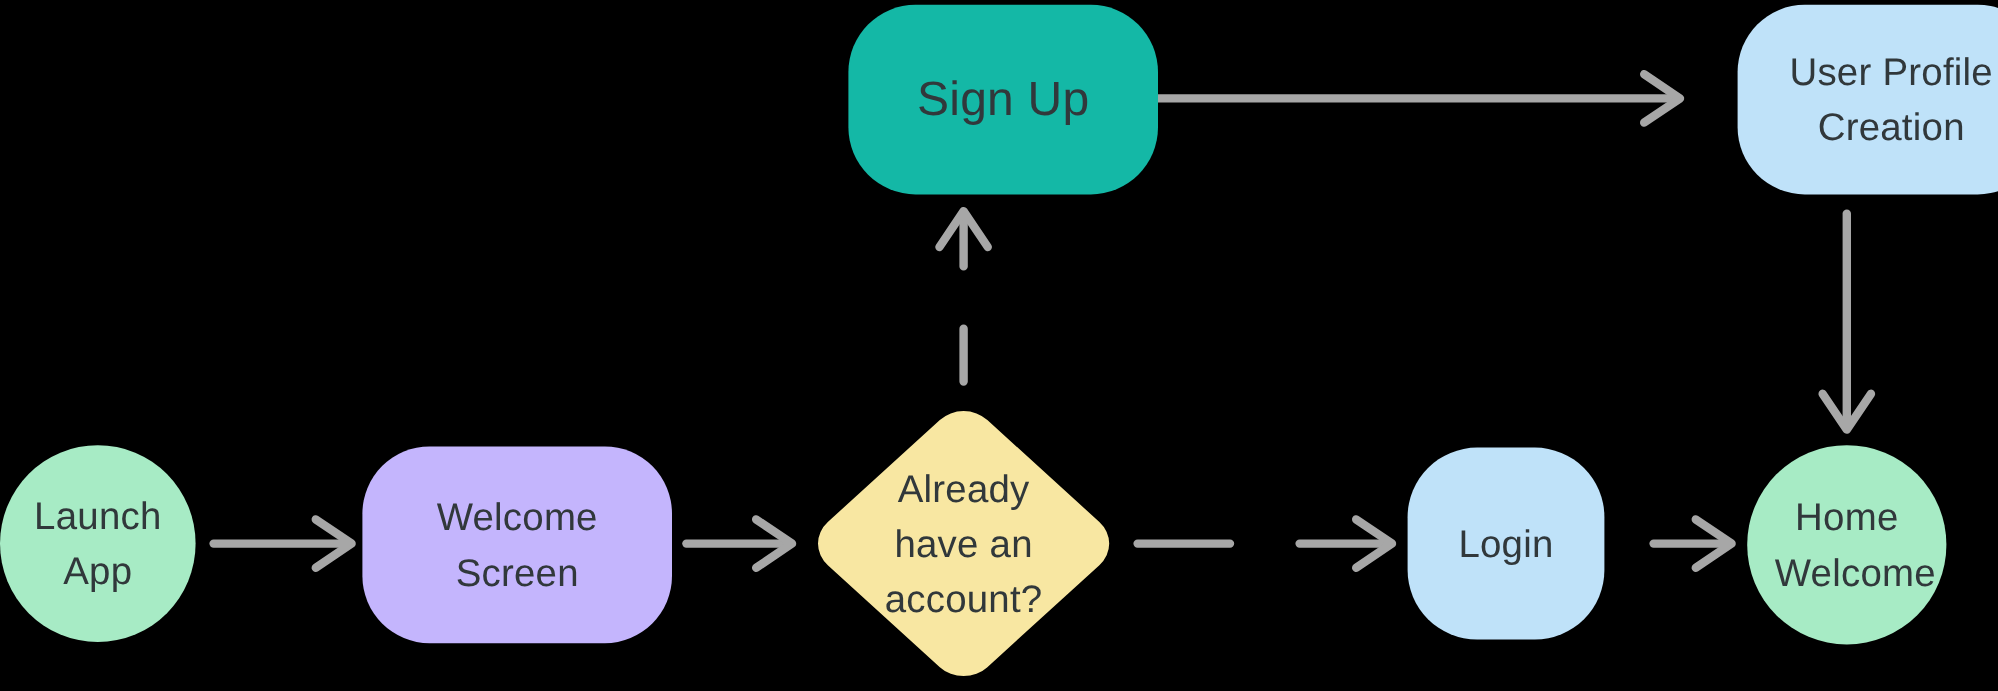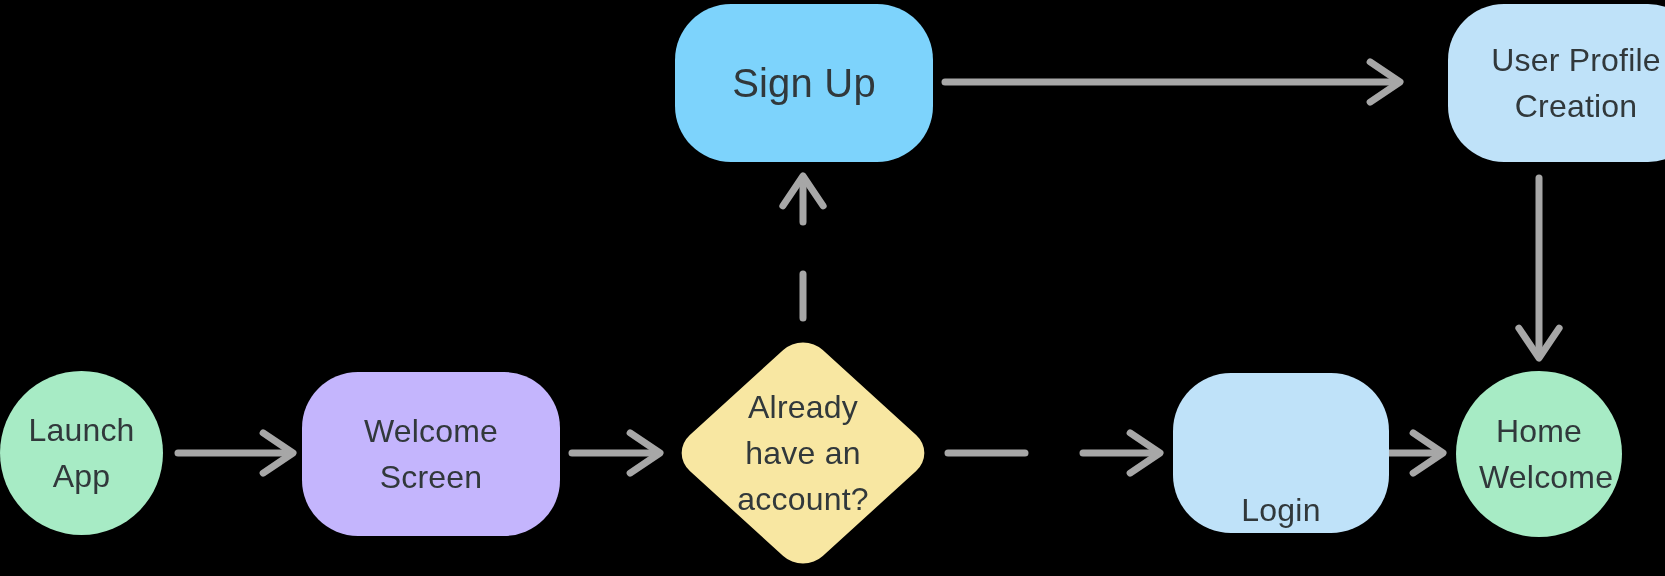--- a/index.html
+++ b/index.html
@@ -27,21 +27,21 @@
   .lw-130{width:130px;text-align:center;}
   .lw-190{width:190px;}
   .lw-200{width:200px;}
   .lw-150{width:150px;}
   .lw-120{width:120px;}
 
   .n-launch{left:0px;top:371px;width:163px;height:164px;border-radius:50%;}
   .n-welcome{left:302px;top:372px;width:258px;height:164px;border-radius:56px;}
   .n-signup{left:675px;top:4px;width:258px;height:158px;border-radius:56px;}
   .n-userprofile{left:1408px;top:4px;width:256px;height:158px;border-radius:56px;margin-left:40px;}
-  .n-login{left:1173px;top:373px;width:216px;height:160px;border-radius:58px;align-items:flex-end;}
+  .n-login{left:1173px;top:373px;width:164px;height:160px;border-radius:58px;}
   .n-home{left:1456px;top:371px;width:166px;height:166px;border-radius:50%;}
 
   .n-decision{left:670px;top:332px;width:266px;height:242px;}
   .diamond-shape{
     position:absolute;left:39px;top:27px;width:188px;height:188px;
     border-radius:28px;
     transform:scaleY(0.91) rotate(45deg);
   }
   .n-decision .label{position:relative;z-index:1;}
 </style>
@@ -87,21 +87,21 @@
 
   <div class="node n-welcome" style="background: #c4b5fd;">
     <span class="label lw-190">Welcome Screen</span>
   </div>
 
   <div class="node n-decision">
     <div class="diamond-shape" style="background: rgb(248, 231, 162);"></div>
     <span class="label lw-150">Already have an account?</span>
   </div>
 
-  <div class="node n-signup" style="background: #7dd3fc;">
+  <div class="node n-signup" style="background: #14b8a6; margin-left: 32px;">
     <span class="label label-lg">Sign Up</span>
   </div>
 
   <div class="node n-userprofile" style="background: rgb(191, 226, 249);">
     <span class="label lw-200">User Profile Creation</span>
   </div>
 
   <div class="node n-login" style="background: rgb(191, 226, 249);">
     <span class="label">Login</span>
   </div>

